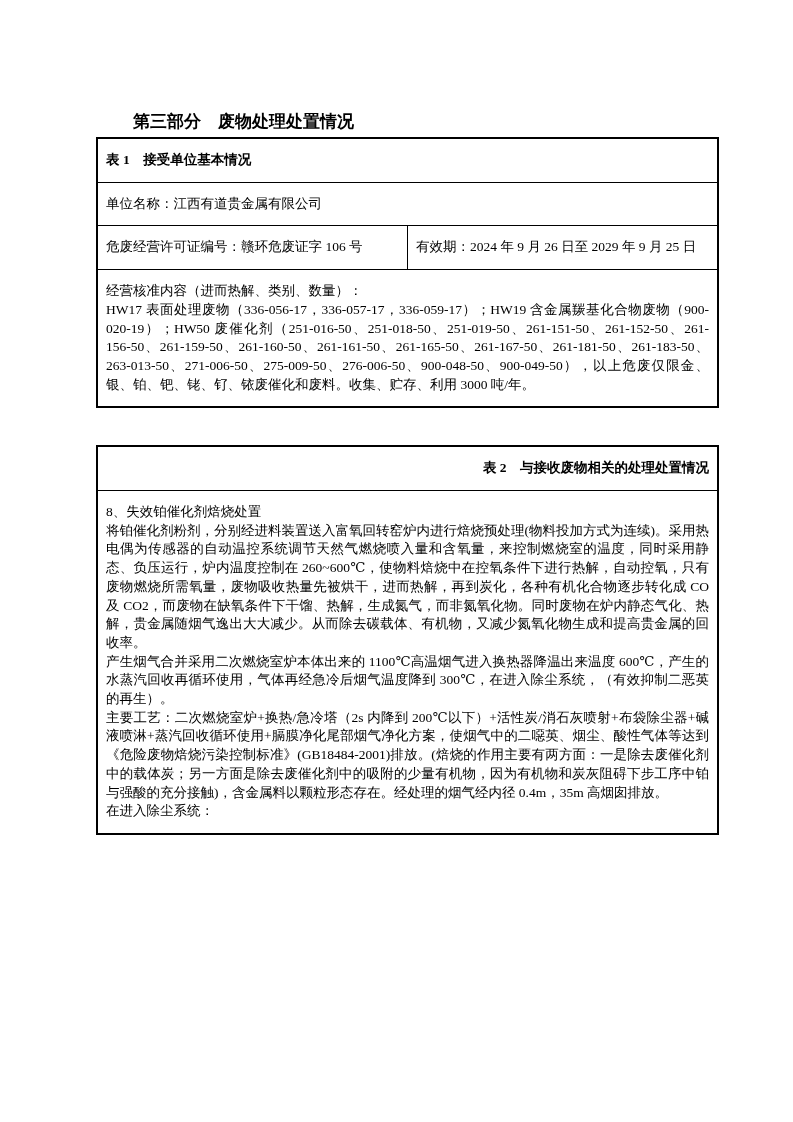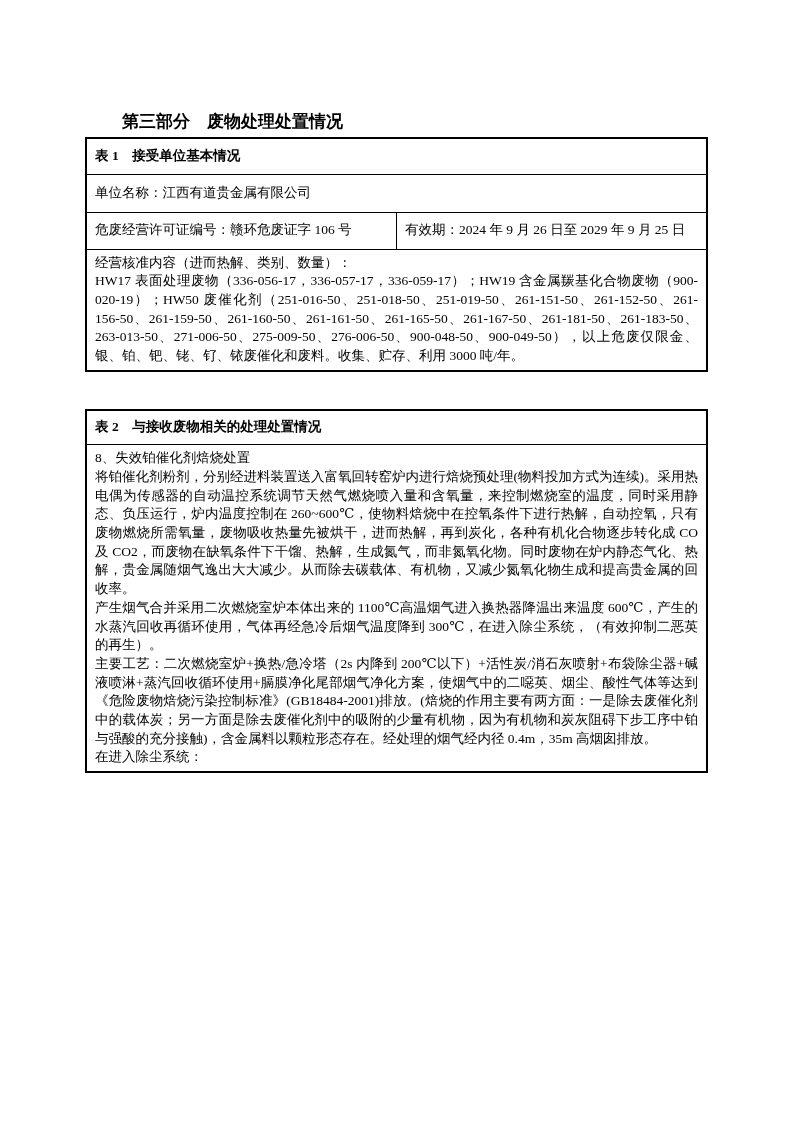--- a/index.html
+++ b/index.html
@@ -12,57 +12,57 @@
     width: 793px;
     height: 1122px;
     background: #ffffff;
     color: #000000;
     font-family: "Liberation Serif", "DejaVu Serif", serif;
     overflow: hidden;
     box-sizing: border-box;
   }
   .content {
     position: absolute;
-    left: 85px;
+    left: 96px;
     top: 110px;
     width: 659px;
   }
   .section-title {
     margin: 0 0 4px 37px;
     font-size: 17px;
     line-height: 23px;
     font-weight: bold;
     white-space: pre-wrap;
   }
   table.doc-table {
     border-collapse: collapse;
     table-layout: fixed;
     width: 623px;
     border: 2px solid #000000;
   }
   table.doc-table td {
     border: 1px solid #000000;
-    padding: 4px 8px;
+    padding: 12px 8px;
     font-size: 13.5px;
     line-height: 18.7px;
     vertical-align: middle;
     box-sizing: border-box;
     overflow: hidden;
     margin-top: 12px;
   }
   td.tbl-head {
     font-weight: bold;
     font-size: 14px;
     white-space: pre-wrap;
   }
   .t1-row1 td { height: 36px; }
   .t1-row2 td { height: 38px; }
   .t1-row3 td { height: 37px; }
   .t1-row4 td { height: 117px; vertical-align: top; padding-top: 3px; }
-  .t2-row1 td { height: 35px; }
+  .t2-row1 td { height: 35px; text-align: right; }
   .t2-row2 td { height: 325px; vertical-align: top; padding-top: 2px; }
   .gap-between-tables { height: 37px; }
   .jt {
     text-align: justify;
     margin: 0;
   }
   .cell-line { margin: 0; }
   .t2-body p { margin: 0; }
 </style>
 </head>

